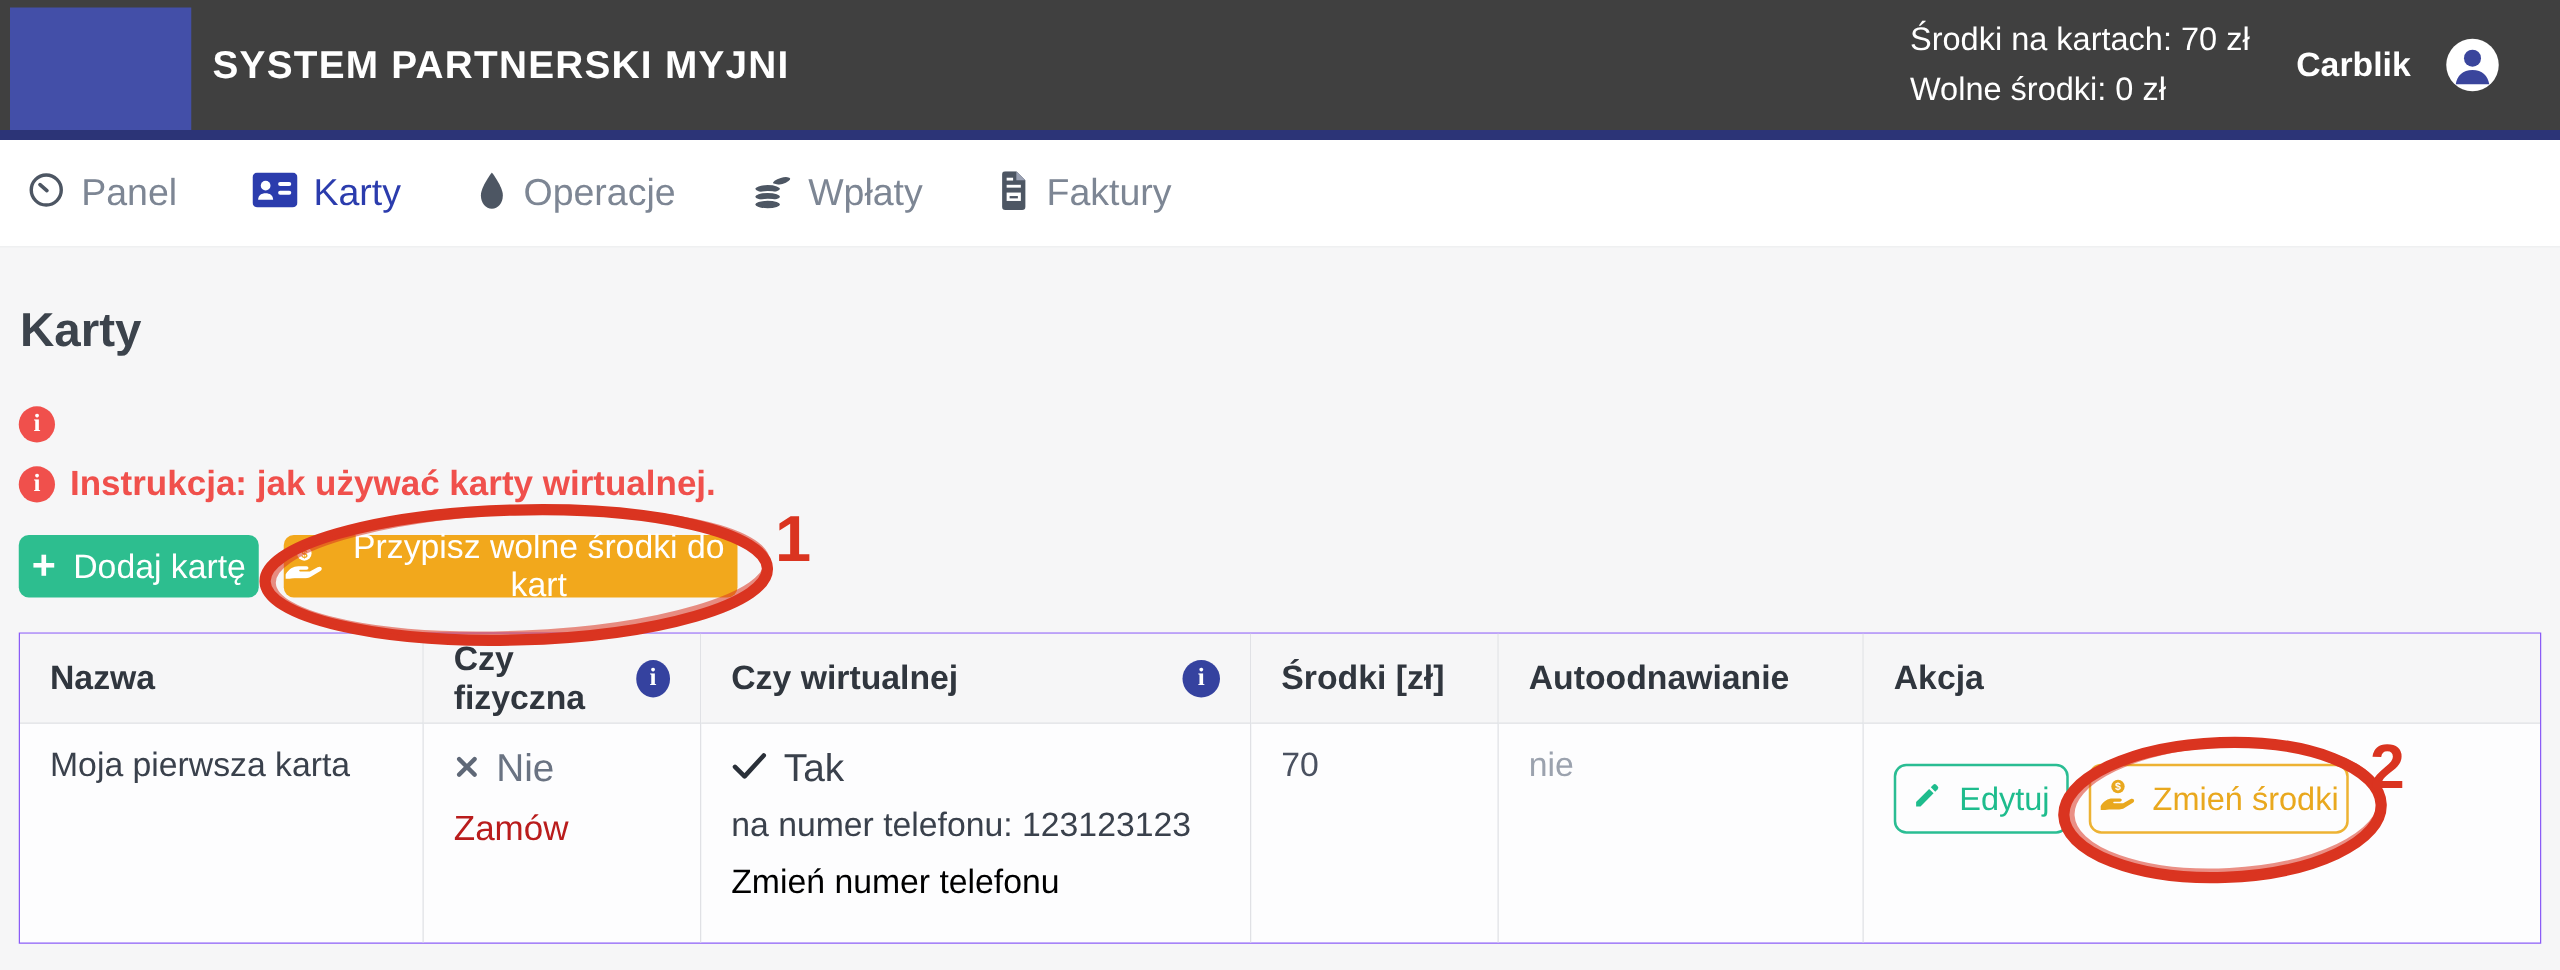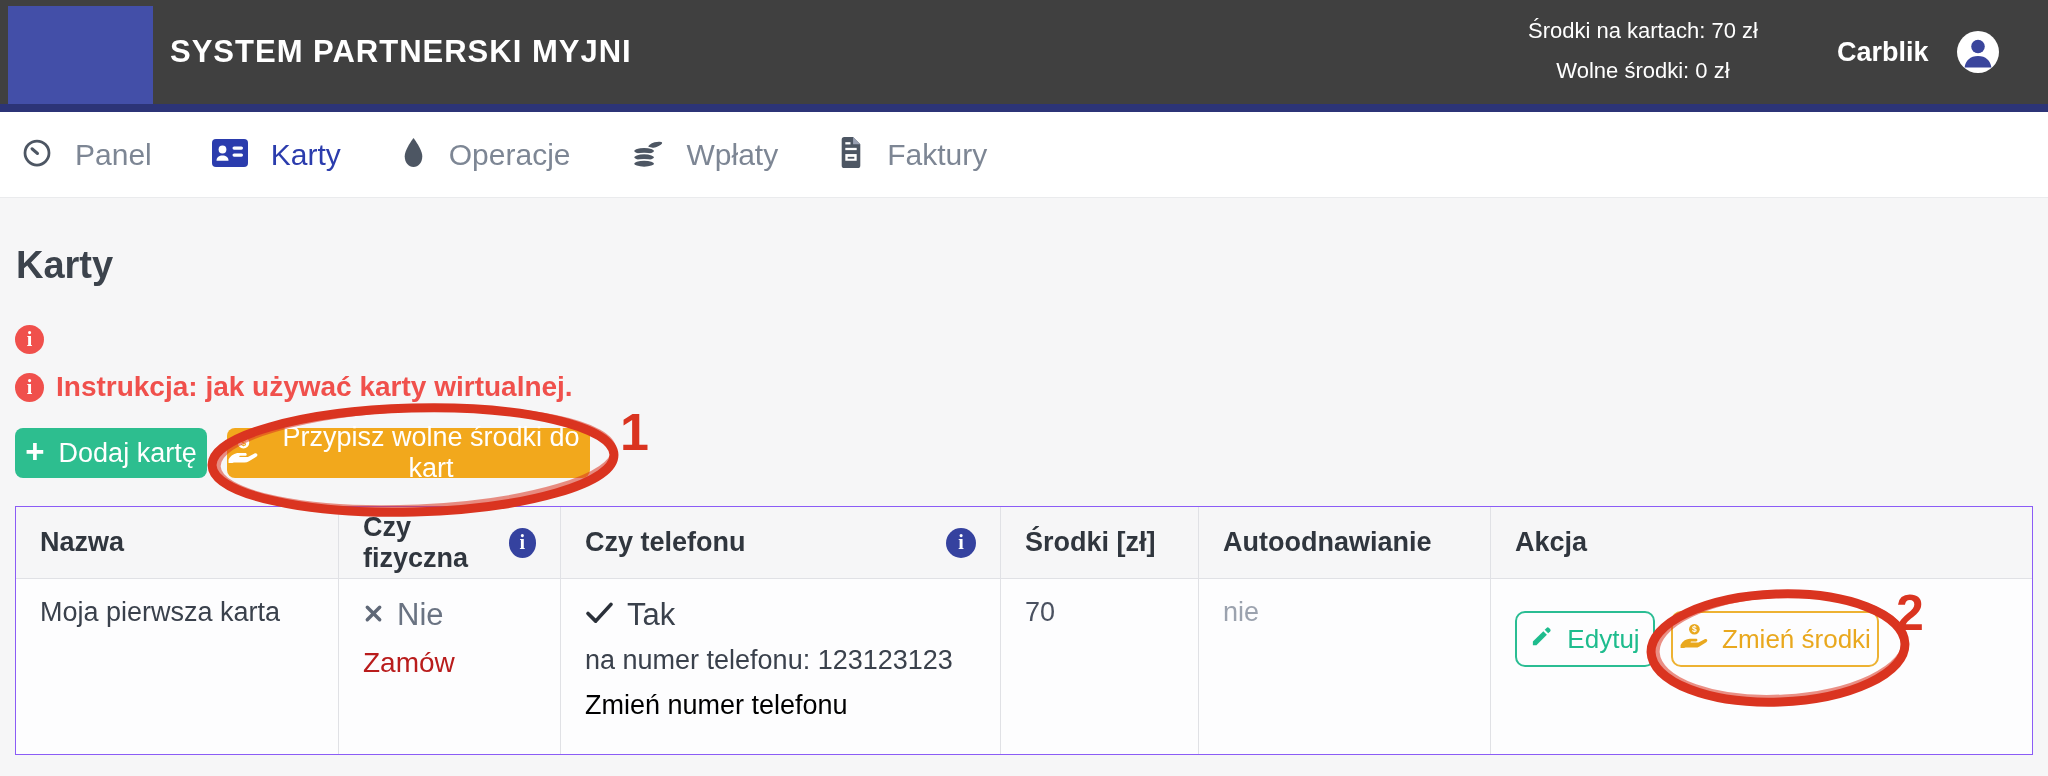--- a/index.html
+++ b/index.html
@@ -11,33 +11,33 @@
 
   
   .app-header { position:absolute; left:0; top:0; width:2048px; height:104px; background:#404040; }
   .header-shadow { position:absolute; left:0; top:104px; width:2048px; height:8px; background:#2c3477; }
   .logo-square { position:absolute; left:8px; top:6px; width:145px; height:98px; background:#434fa8; }
   .brand-title {
     position:absolute; left:170px; top:50%; transform:translateY(-50%);
     color:#ffffff; font-size:31px; font-weight:700; letter-spacing:1px;
   }
   .balances { position:absolute; left:1528px; top:11px; color:#ffffff; }
-  .balances div { font-size:22px; line-height:40px; font-weight:400;text-align:center; }
+  .balances div { font-size:26px; line-height:40px; font-weight:400; }
   .user-name {
     position:absolute; left:1837px; top:50%; transform:translateY(-50%);
     color:#ffffff; font-size:27px; font-weight:700; cursor:pointer;
   }
   .avatar-btn { position:absolute; left:1956px; top:30px; width:44px; height:44px; cursor:pointer; }
 
   
   .main-nav {
     position:absolute; left:0; top:112px; width:2048px; height:86px; background:#ffffff;
     border-bottom:1px solid #eaebed; display:flex; align-items:center; padding-left:22px; gap:60px;
   }
-  .nav-item { display:flex; align-items:center; gap:23px; cursor:pointer; text-decoration:none; }
+  .nav-item { display:flex; align-items:center; gap:13px; cursor:pointer; text-decoration:none; }
   .nav-item .nav-label { font-size:30px; color:#7d8694; }
   .nav-item svg .ink { fill:#4d5663; }
   .nav-item svg .ink-s { stroke:#4d5663; }
   .nav-item.active .nav-label { color:#2b3cad; font-weight:500; }
 
   
   .page-title { position:absolute; left:16px; top:244px; font-size:38px; font-weight:700; color:#3c434c; }
   .instruction { position:absolute; left:15px; display:flex; align-items:center; gap:12px; cursor:pointer; text-decoration:none; }
   .instruction.i1 { top:325px; }
   .instruction.i2 { top:371px; }
@@ -222,21 +222,21 @@
 
   <div class="cards-table">
     <div class="th">
       <span>Nazwa</span>
     </div>
     <div class="th with-info">
       <span>Czy fizyczna</span>
       <span class="info-badge">i</span>
     </div>
     <div class="th with-info">
-      <span>Czy telefonu</span>
+      <span>Czy wirtualnej</span>
       <span class="info-badge">i</span>
     </div>
     <div class="th">
       <span>Środki [zł]</span>
     </div>
     <div class="th">
       <span>Autoodnawianie</span>
     </div>
     <div class="th">
       <span>Akcja</span>

